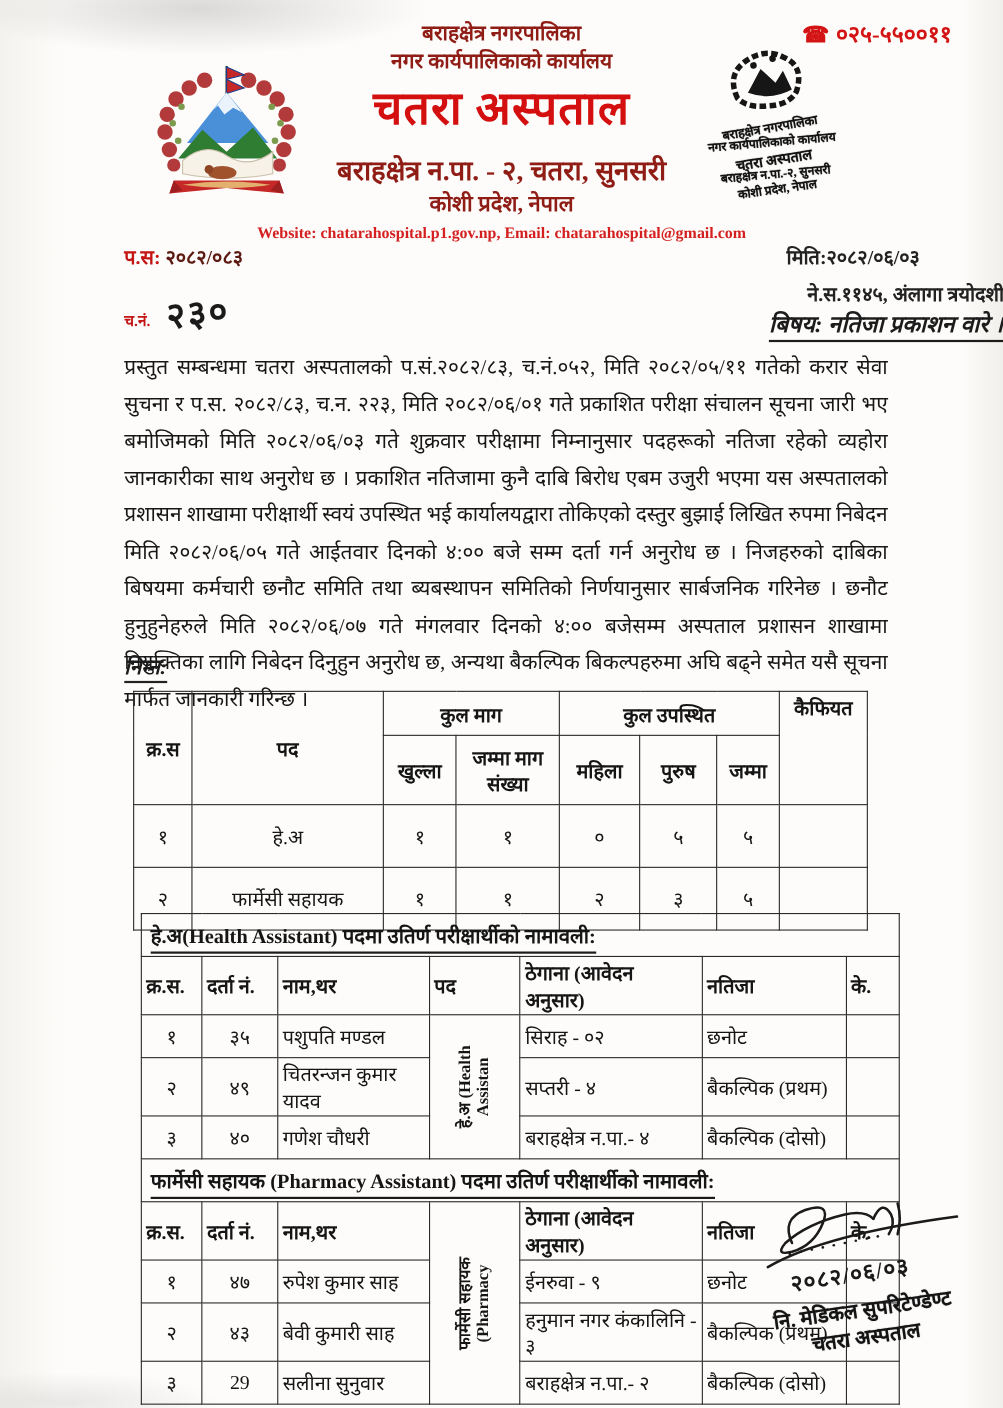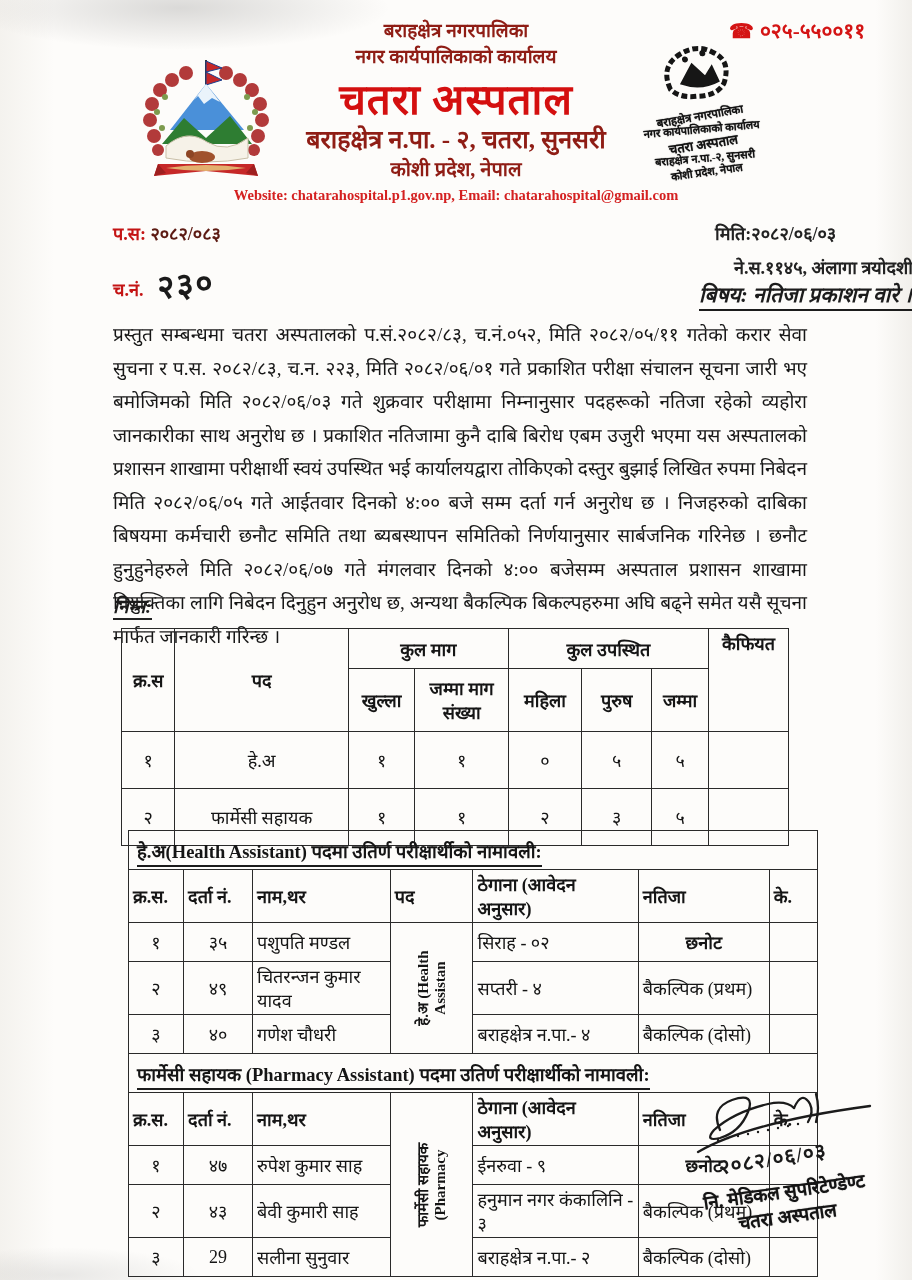--- a/index.html
+++ b/index.html
@@ -12,41 +12,41 @@
       radial-gradient(ellipse 200px 40px at 60px 1275px, rgba(80,80,80,.12), transparent 70%),
       linear-gradient(90deg, #f4f2ee 0%, #fdfcfa 6%, #fdfcfa 96%, #f1efeb 100%);
     font-family:"Liberation Serif","DejaVu Serif",serif;
     color:#1c1c1c;
     overflow:hidden;
   }
   
   .hdr{position:absolute;top:18px;left:0;width:100%;text-align:center;}
   .hdr-line1,.hdr-line2{color:#8f1d15;font-weight:bold;font-size:19px;line-height:26px;}
   .hdr-title{color:#d40f0f;font-weight:bold;font-size:42px;line-height:48px;margin-top:6px;letter-spacing:1px;}
-  .hdr-addr{color:#8f1d15;font-weight:bold;font-size:25px;line-height:32px;margin-top:0;}
+  .hdr-addr{color:#8f1d15;font-weight:bold;font-size:25px;line-height:32px;margin-top:17px;}
   .hdr-prov{color:#8f1d15;font-weight:bold;font-size:20px;line-height:26px;}
   .hdr-web{color:#d42020;font-weight:bold;font-size:14.5px;margin-top:5px;}
   .phone{position:absolute;top:16px;left:683px;color:#d41414;font-weight:bold;font-size:21px;white-space:nowrap;margin-left:46px;}
   .phone .ph-icon{font-size:20px;margin-right:6px;}
   
   .emblem{position:absolute;top:58px;left:132px;width:148px;height:132px;}
   
   .round-stamp{
     position:absolute;top:42px;left:616px;width:170px;height:165px;
     transform:rotate(-7deg);
     color:#121212;text-align:center;
   }
   .round-stamp .rs-line{font-weight:bold;line-height:13px;white-space:nowrap;text-shadow:0 0 1px rgba(0,0,0,.6);}
   
   .refs{position:absolute;top:221px;left:113px;width:700px;}
   .ps{color:#c41414;font-weight:bold;font-size:18px;}
   .ps .val{color:#5c1a12;}
   .miti{position:absolute;top:0;left:602px;width:198px;text-align:left;font-weight:bold;font-size:18px;color:#222;}
   .cn-row{margin-top:16px;position:relative;}
-  .cn-label{color:#c41414;font-weight:bold;font-size:18px;}
+  .cn-label{color:#c41414;font-weight:bold;font-size:14px;}
   .cn-value{display:inline-block;font-size:33px;font-weight:bold;color:#1a1a1a;transform:rotate(-6deg);margin-left:10px;letter-spacing:2px;}
   .nesam{position:absolute;top:34px;left:497px;width:360px;text-align:right;font-weight:bold;font-size:18px;color:#222;white-space:nowrap;}
   
   .subject{position:absolute;top:280px;left:0;width:100%;text-align:right;font-size:21px;font-weight:bold;font-style:italic;}
   .subject span{border-bottom:2px solid #1c1c1c;padding-bottom:2px;}
   .body-par{
     position:absolute;top:318px;left:113px;width:694px;
     font-size:19px;line-height:33.5px;text-align:justify;color:#161616;
     font-weight:500;
   }
@@ -66,21 +66,21 @@
   .t2 th{text-align:left;font-weight:bold;height:28px;}
   .t2 td{height:34px;}
   .t2 .c-center{text-align:center;}
   .pad-cell{position:relative;overflow:visible;}
   .rot{
     position:absolute;top:50%;left:50%;
     transform:translate(-50%,-50%) rotate(-90deg);
     width:112px;text-align:center;
     font-weight:bold;font-size:15px;line-height:17px;
   }
-  .res-bold{font-weight:bold;text-align:center;}
+  .res-bold{font-weight:normal;}
   
   .sig{position:absolute;top:1078px;left:690px;width:190px;}
   .sig-date{position:absolute;top:66px;left:28px;transform:rotate(-9deg);font-size:21px;font-weight:bold;color:#1a1a1a;letter-spacing:1px;}
   .stamp-bottom{
     position:absolute;top:1180px;left:676px;width:220px;
     transform:rotate(-8deg);
     text-align:center;color:#141414;font-weight:bold;font-size:18.5px;line-height:25px;
     text-shadow:0 0 1px rgba(0,0,0,.55);
   }
 </style>

